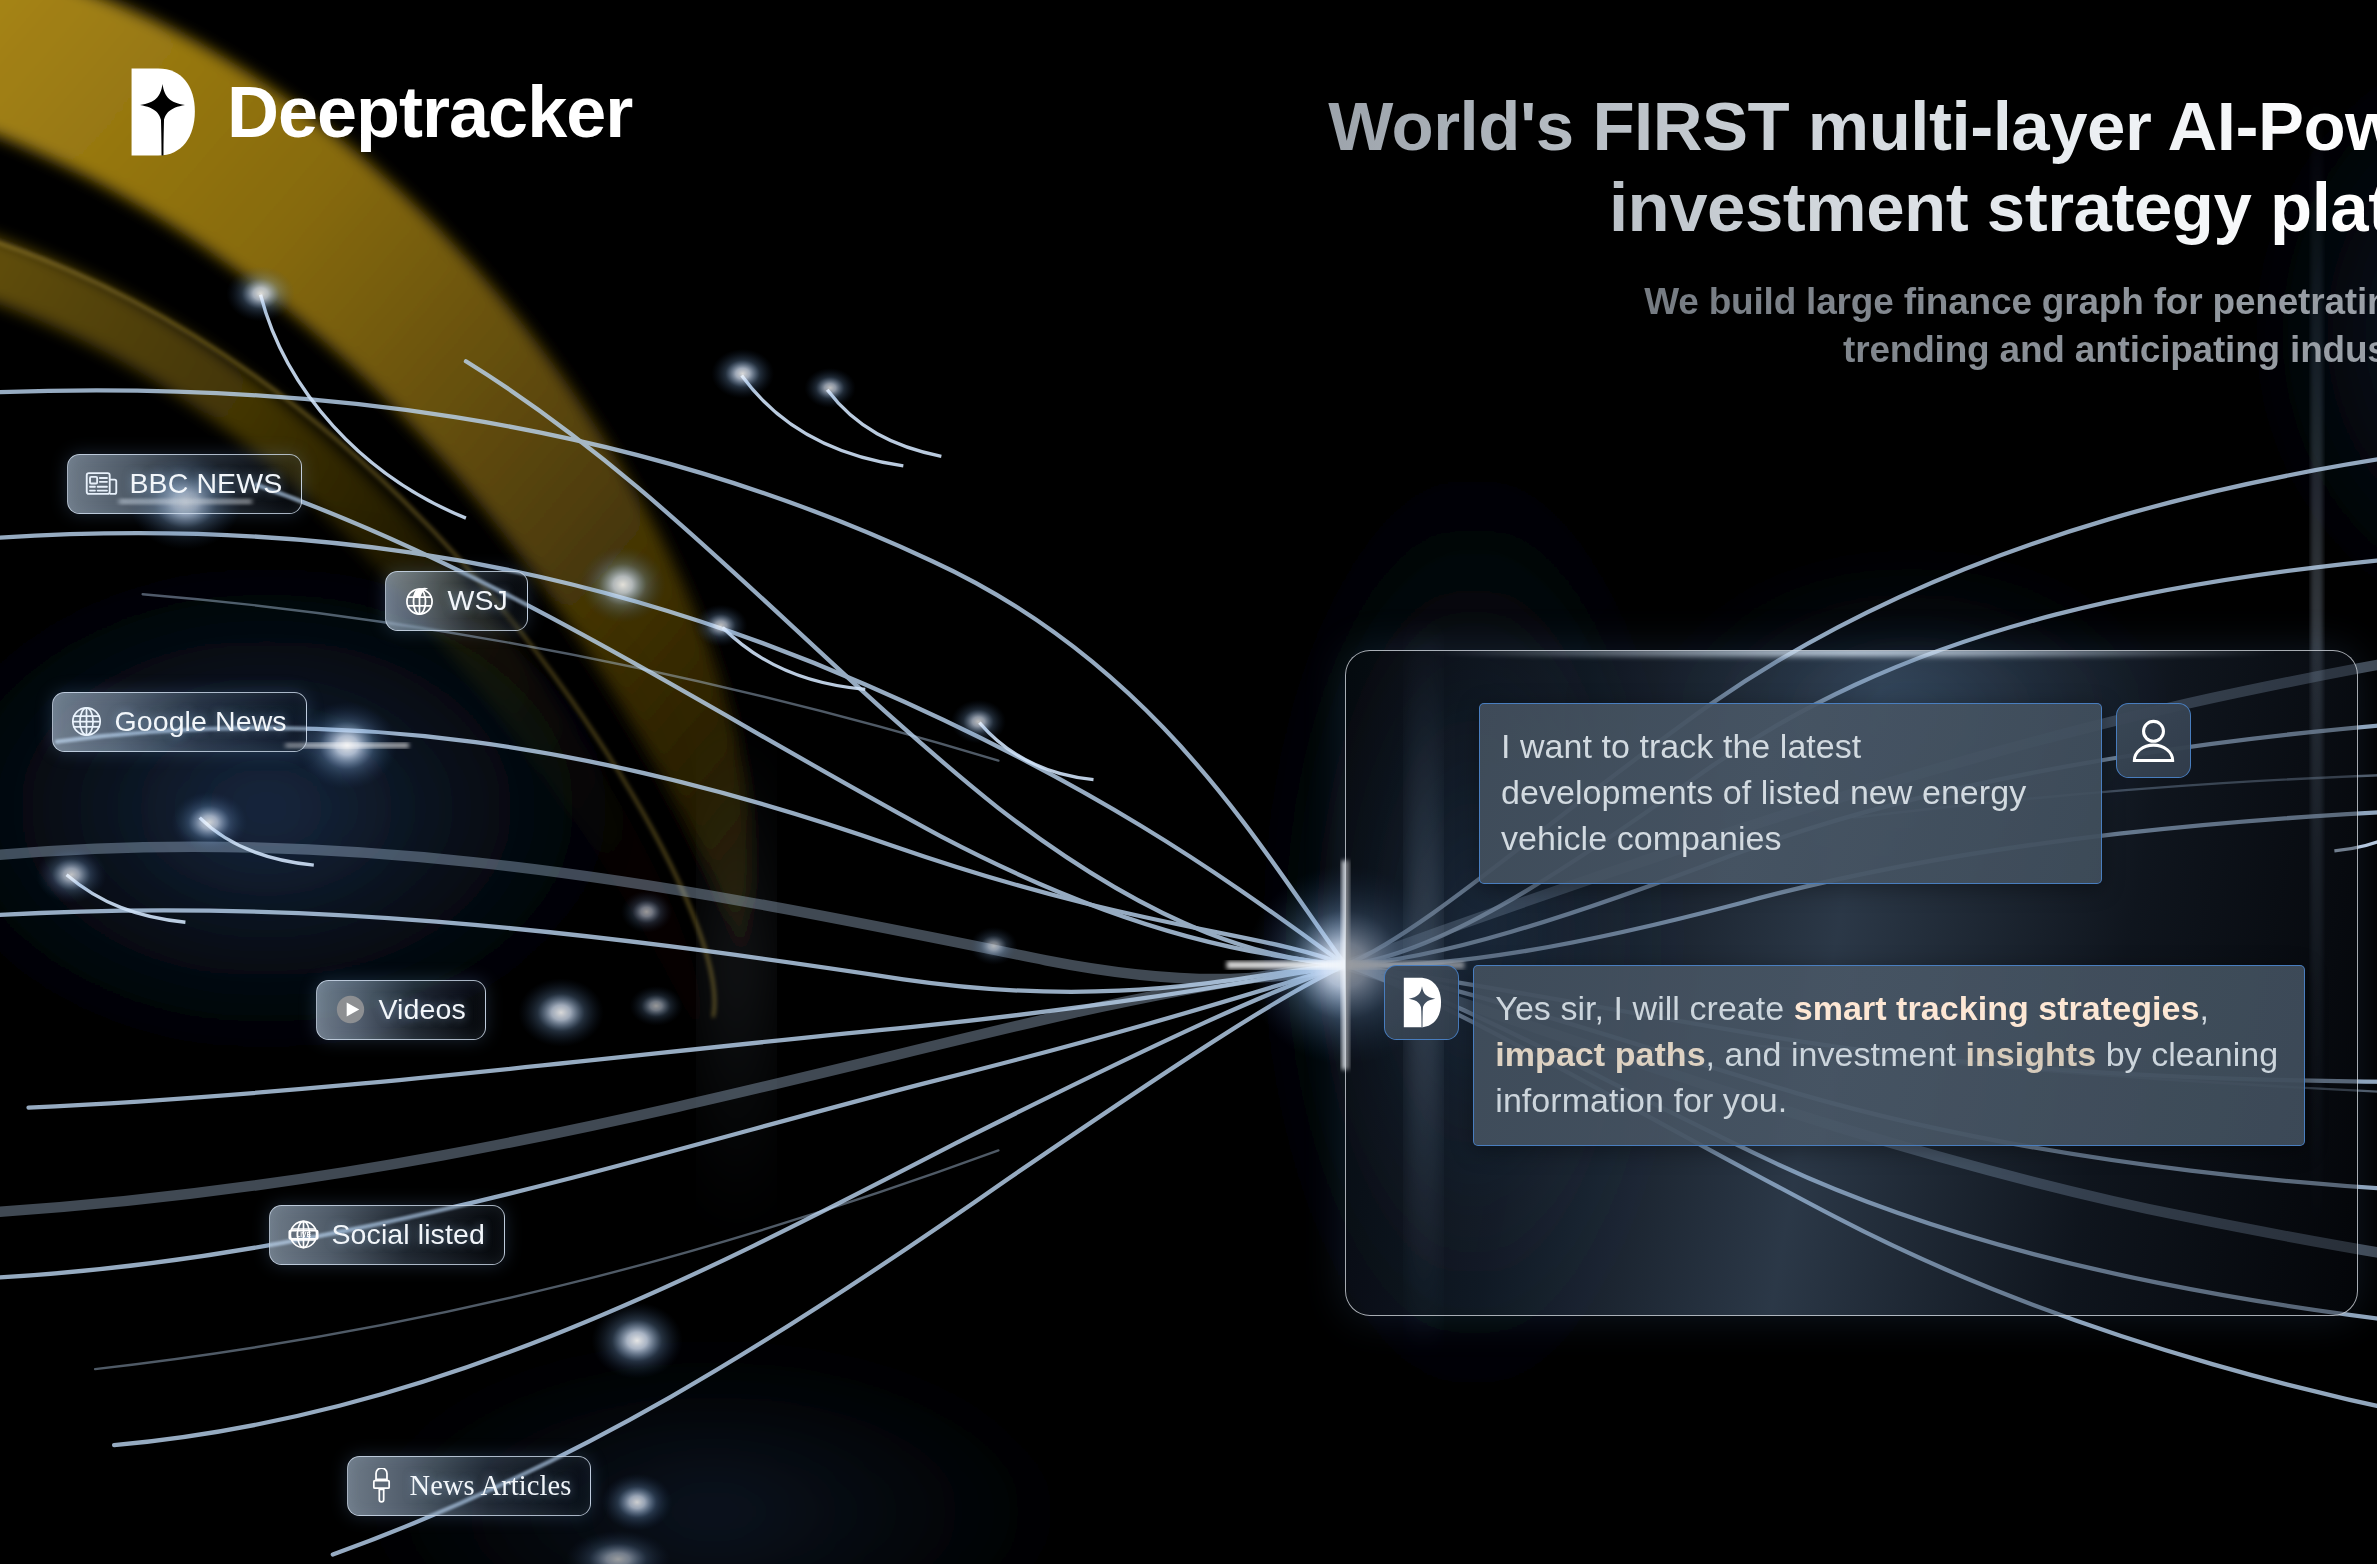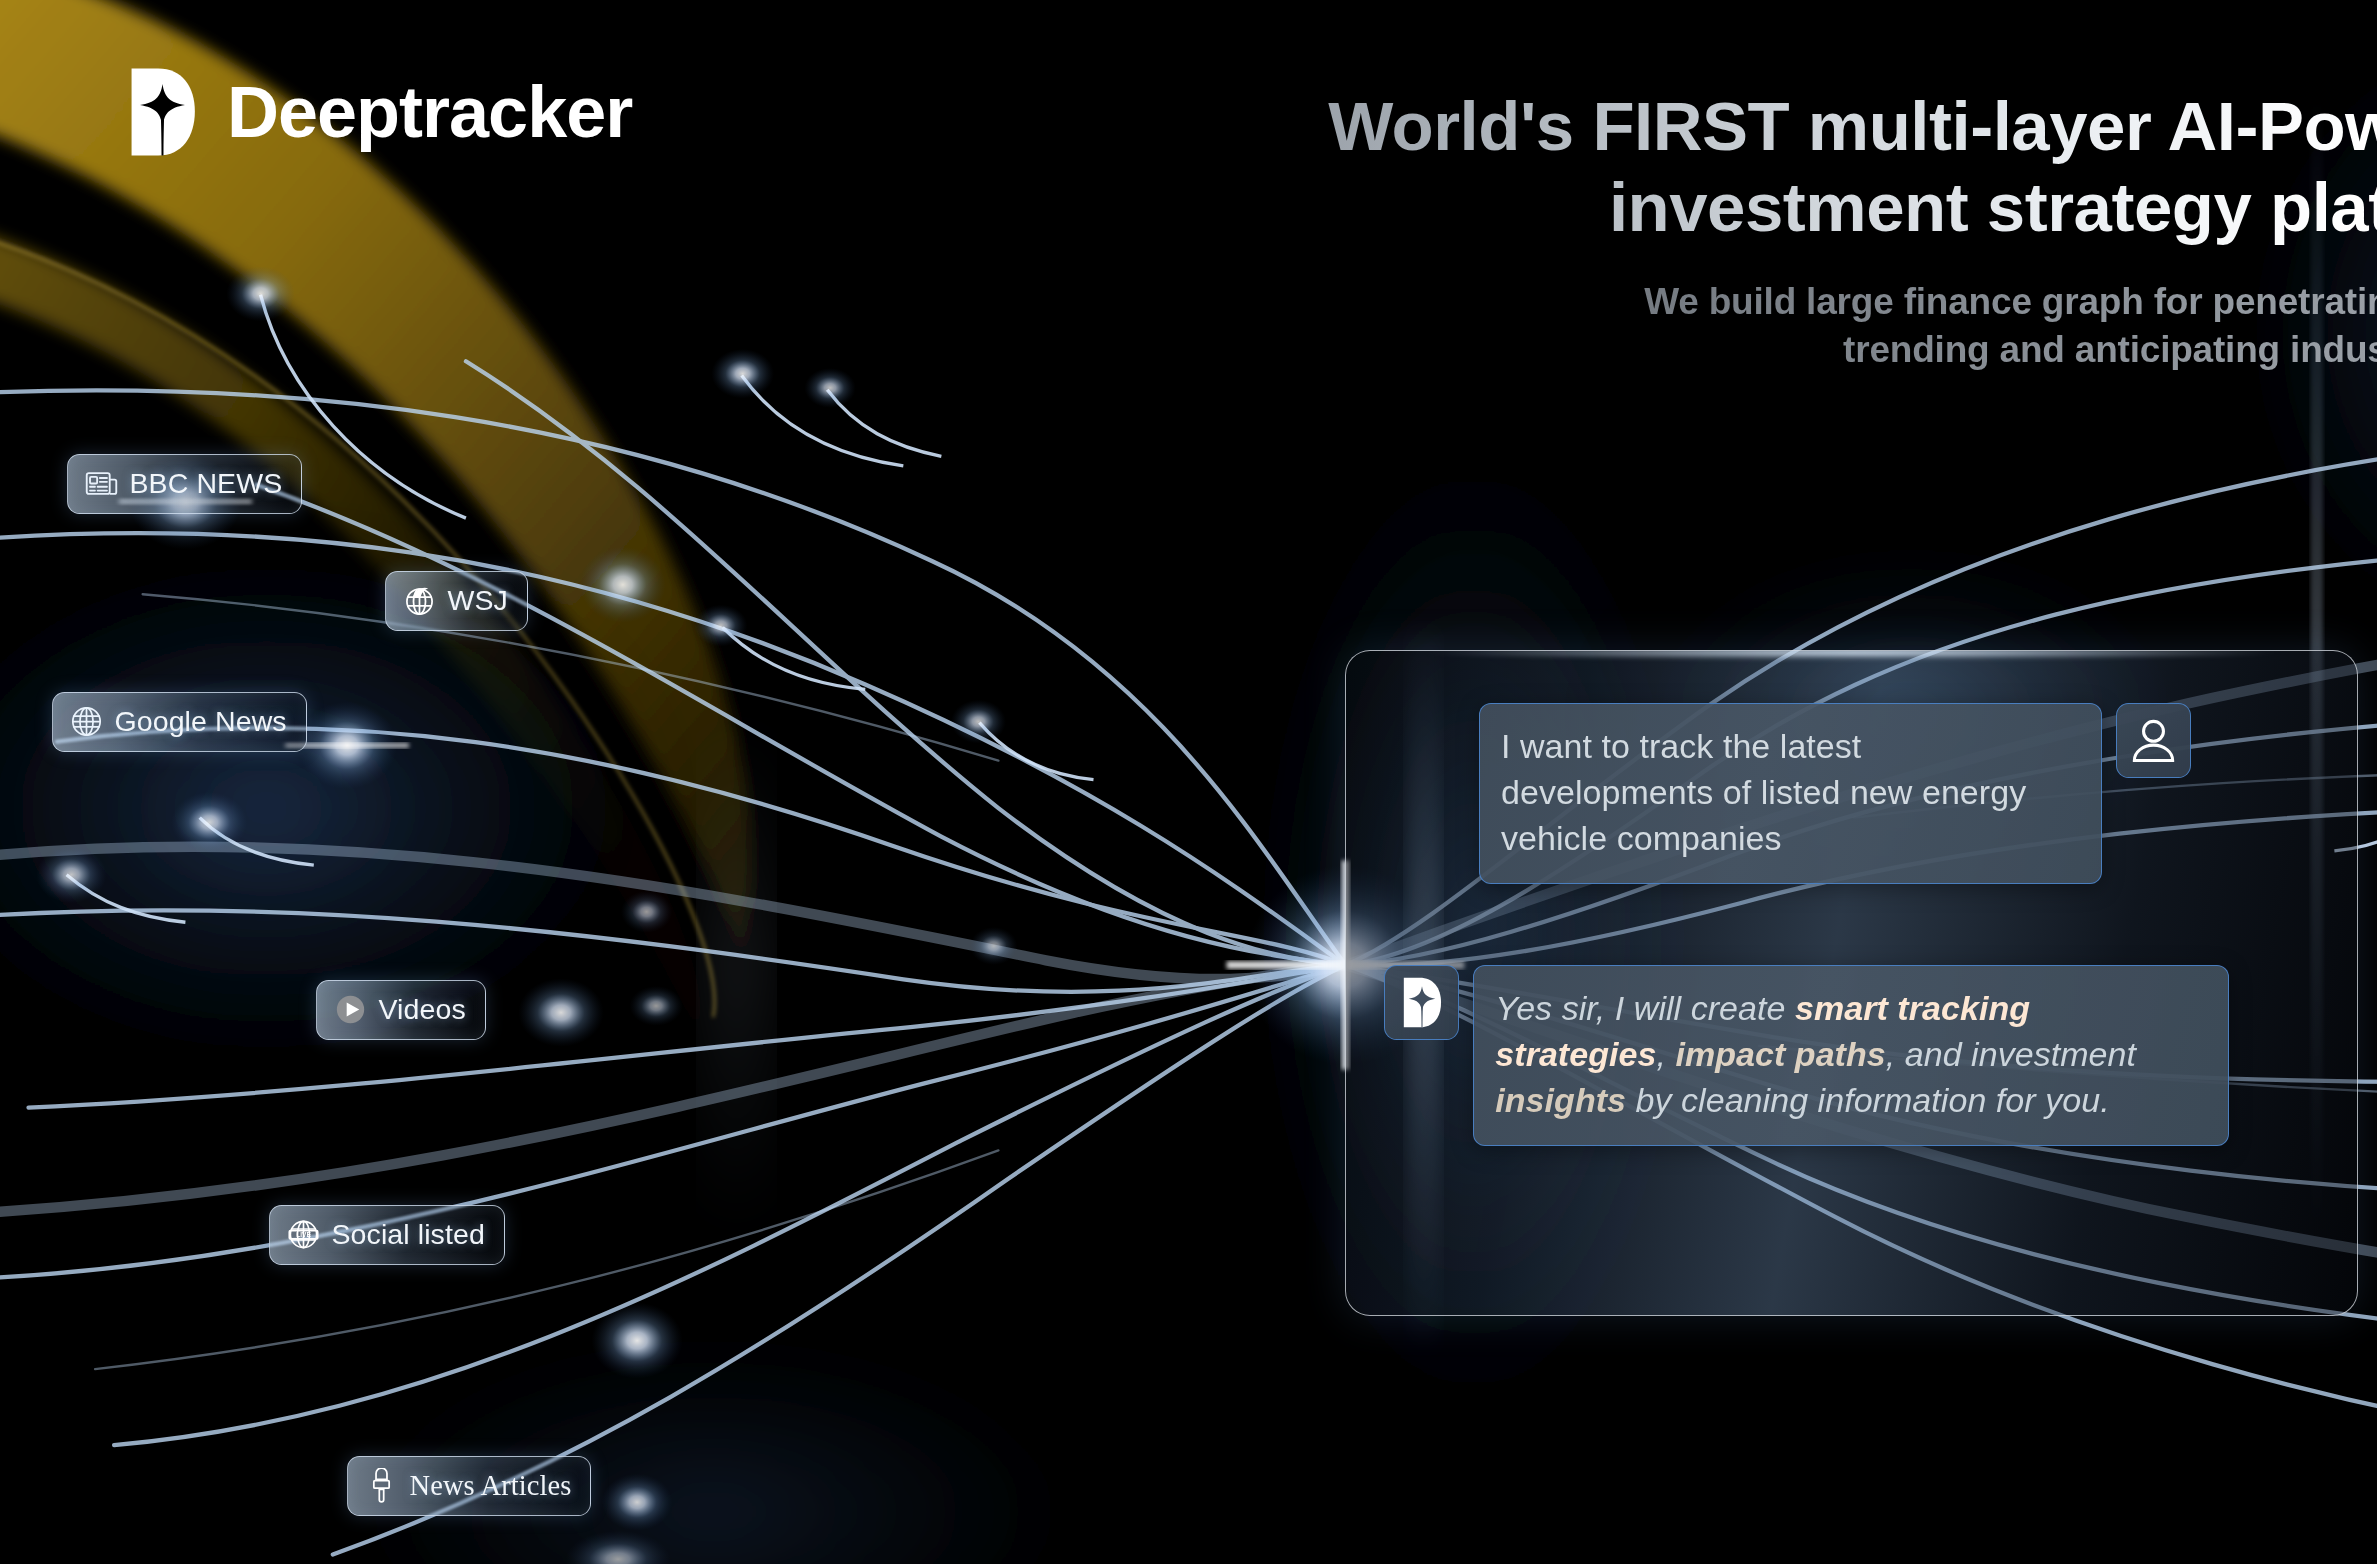--- a/index.html
+++ b/index.html
@@ -99,31 +99,31 @@
     position:absolute; left:8%; top:-4.8px; width:84%; height:12.4px;
     background:radial-gradient(ellipse at center, rgba(225,240,255,0.95), rgba(160,200,245,0.0) 72%);
     filter:blur(2.9px); pointer-events:none;
   }
 
   .msg-row { position:absolute; display:flex; align-items:flex-start; gap:14.3px; }
   .msg-row.user { left:133px; top:52px; }
   .msg-row.bot  { left:38px;  top:314px; }
 
   .bubble {
-    border-radius:12px;
+    border-radius:5px;
     border:1.4px solid rgba(74,130,200,0.92);
     background:linear-gradient(105deg,
       rgba(66,79,93,0.93) 0%,
       rgba(72,86,101,0.93) 45%,
       rgba(64,78,92,0.93) 100%);
     padding:19px 21px 21px 21px;
     box-shadow:0 4.8px 21px rgba(0,0,0,0.35);
   }
   .bubble-user { width:623px; }
-  .bubble-bot  { width:756px;font-style:italic; }
+  .bubble-bot  { width:832px; }
   .bubble p {
     color:#d2dae0; font-size:34px; line-height:1.36;
     letter-spacing:0.05px; font-weight:400;
   }
   .bubble-bot p { color:#ccd5dc; }
   .hl-1 { color:#fde7d4; font-weight:700; }
   .hl-2 { color:#ded2c2; font-weight:700; }
   .hl-3 { color:#d6cbbb; font-weight:700; }
 
   .avatar {

